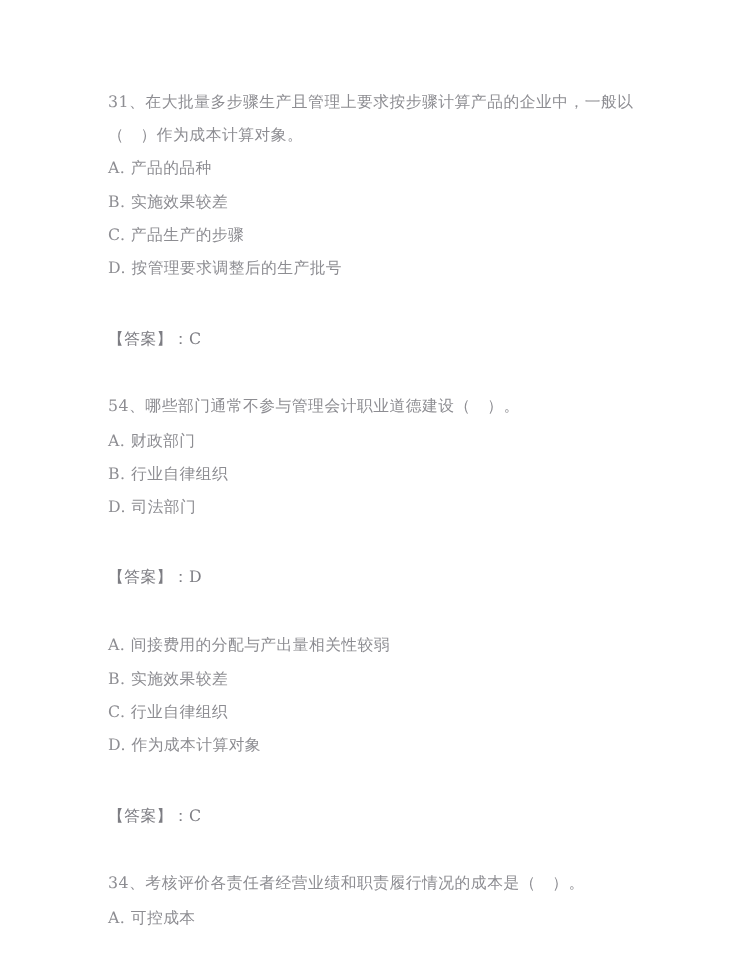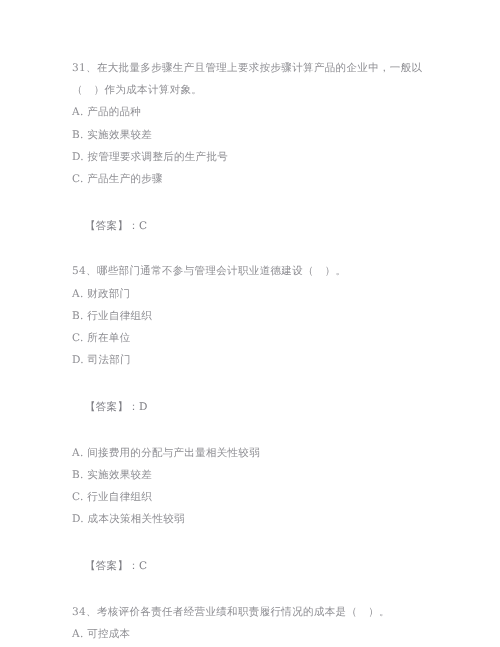--- a/index.html
+++ b/index.html
@@ -44,62 +44,60 @@
   }
   .question-line {
     text-indent: 0;
   }
   .option-line {
     letter-spacing: 0.3px;
   }
   .answer-line {
     color: #7d7d83;
     letter-spacing: 0.3px;
-    margin-left: 13px;
   }
   .gap-before-answer {
     height: 25px;
   }
   .gap-after-answer {
     height: 23px;
   }
 </style>
 </head>
 <body>
 
 <div class="page">
   <div class="doc-body">
 
     <div class="qa-block">
       <p class="question-line">31、在大批量多步骤生产且管理上要求按步骤计算产品的企业中，一般以（　）作为成本计算对象。</p>
       <p class="option-line">A. 产品的品种</p>
       <p class="option-line">B. 实施效果较差</p>
+      <p class="option-line">C. 产品生产的步骤</p>
       <p class="option-line">D. 按管理要求调整后的生产批号</p>
-      <p class="option-line">C. 产品生产的步骤</p>
       <div class="gap-before-answer"></div>
       <p class="answer-line">【答案】：C</p>
       <div class="gap-after-answer"></div>
     </div>
 
     <div class="qa-block">
       <p class="question-line">54、哪些部门通常不参与管理会计职业道德建设（　）。</p>
       <p class="option-line">A. 财政部门</p>
       <p class="option-line">B. 行业自律组织</p>
-      <p class="option-line">C. 所在单位</p>
       <p class="option-line">D. 司法部门</p>
       <div class="gap-before-answer"></div>
       <p class="answer-line">【答案】：D</p>
       <div class="gap-after-answer"></div>
     </div>
 
     <div class="qa-block">
       <p class="option-line">A. 间接费用的分配与产出量相关性较弱</p>
       <p class="option-line">B. 实施效果较差</p>
       <p class="option-line">C. 行业自律组织</p>
-      <p class="option-line">D. 成本决策相关性较弱</p>
+      <p class="option-line">D. 作为成本计算对象</p>
       <div class="gap-before-answer"></div>
       <p class="answer-line">【答案】：C</p>
       <div class="gap-after-answer"></div>
     </div>
 
     <div class="qa-block">
       <p class="question-line">34、考核评价各责任者经营业绩和职责履行情况的成本是（　）。</p>
       <p class="option-line">A. 可控成本</p>
 
     </div>

